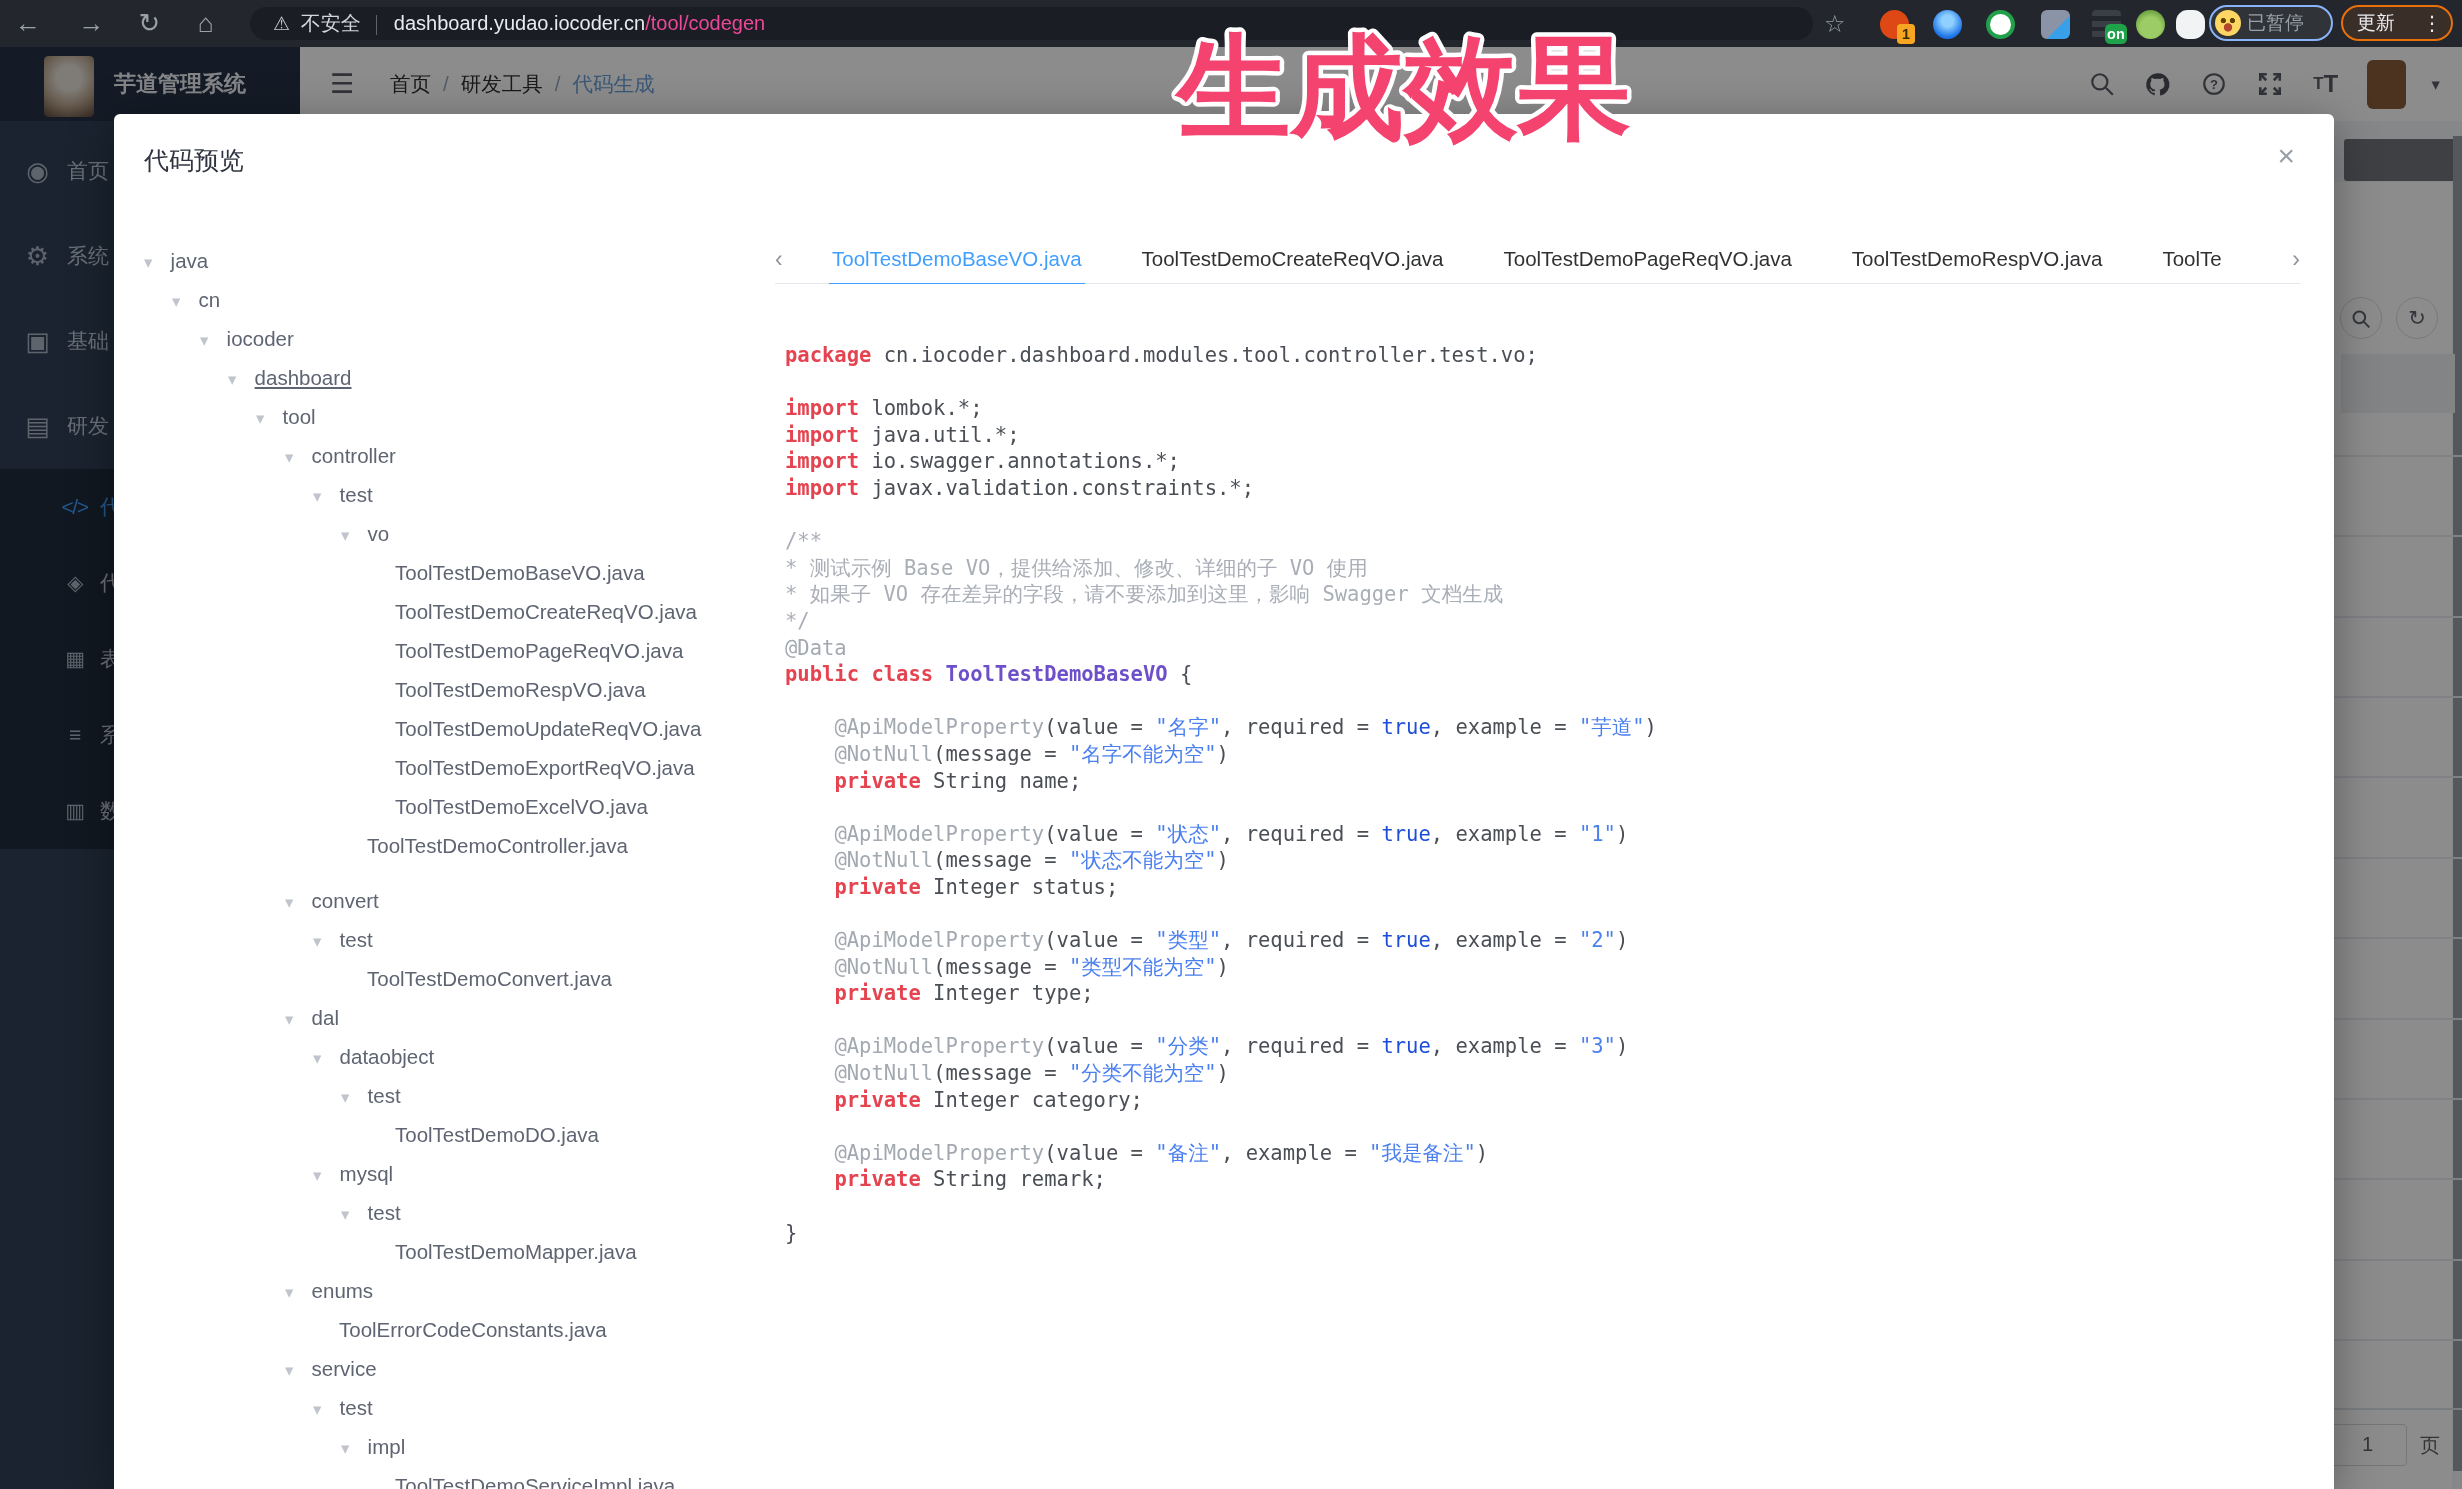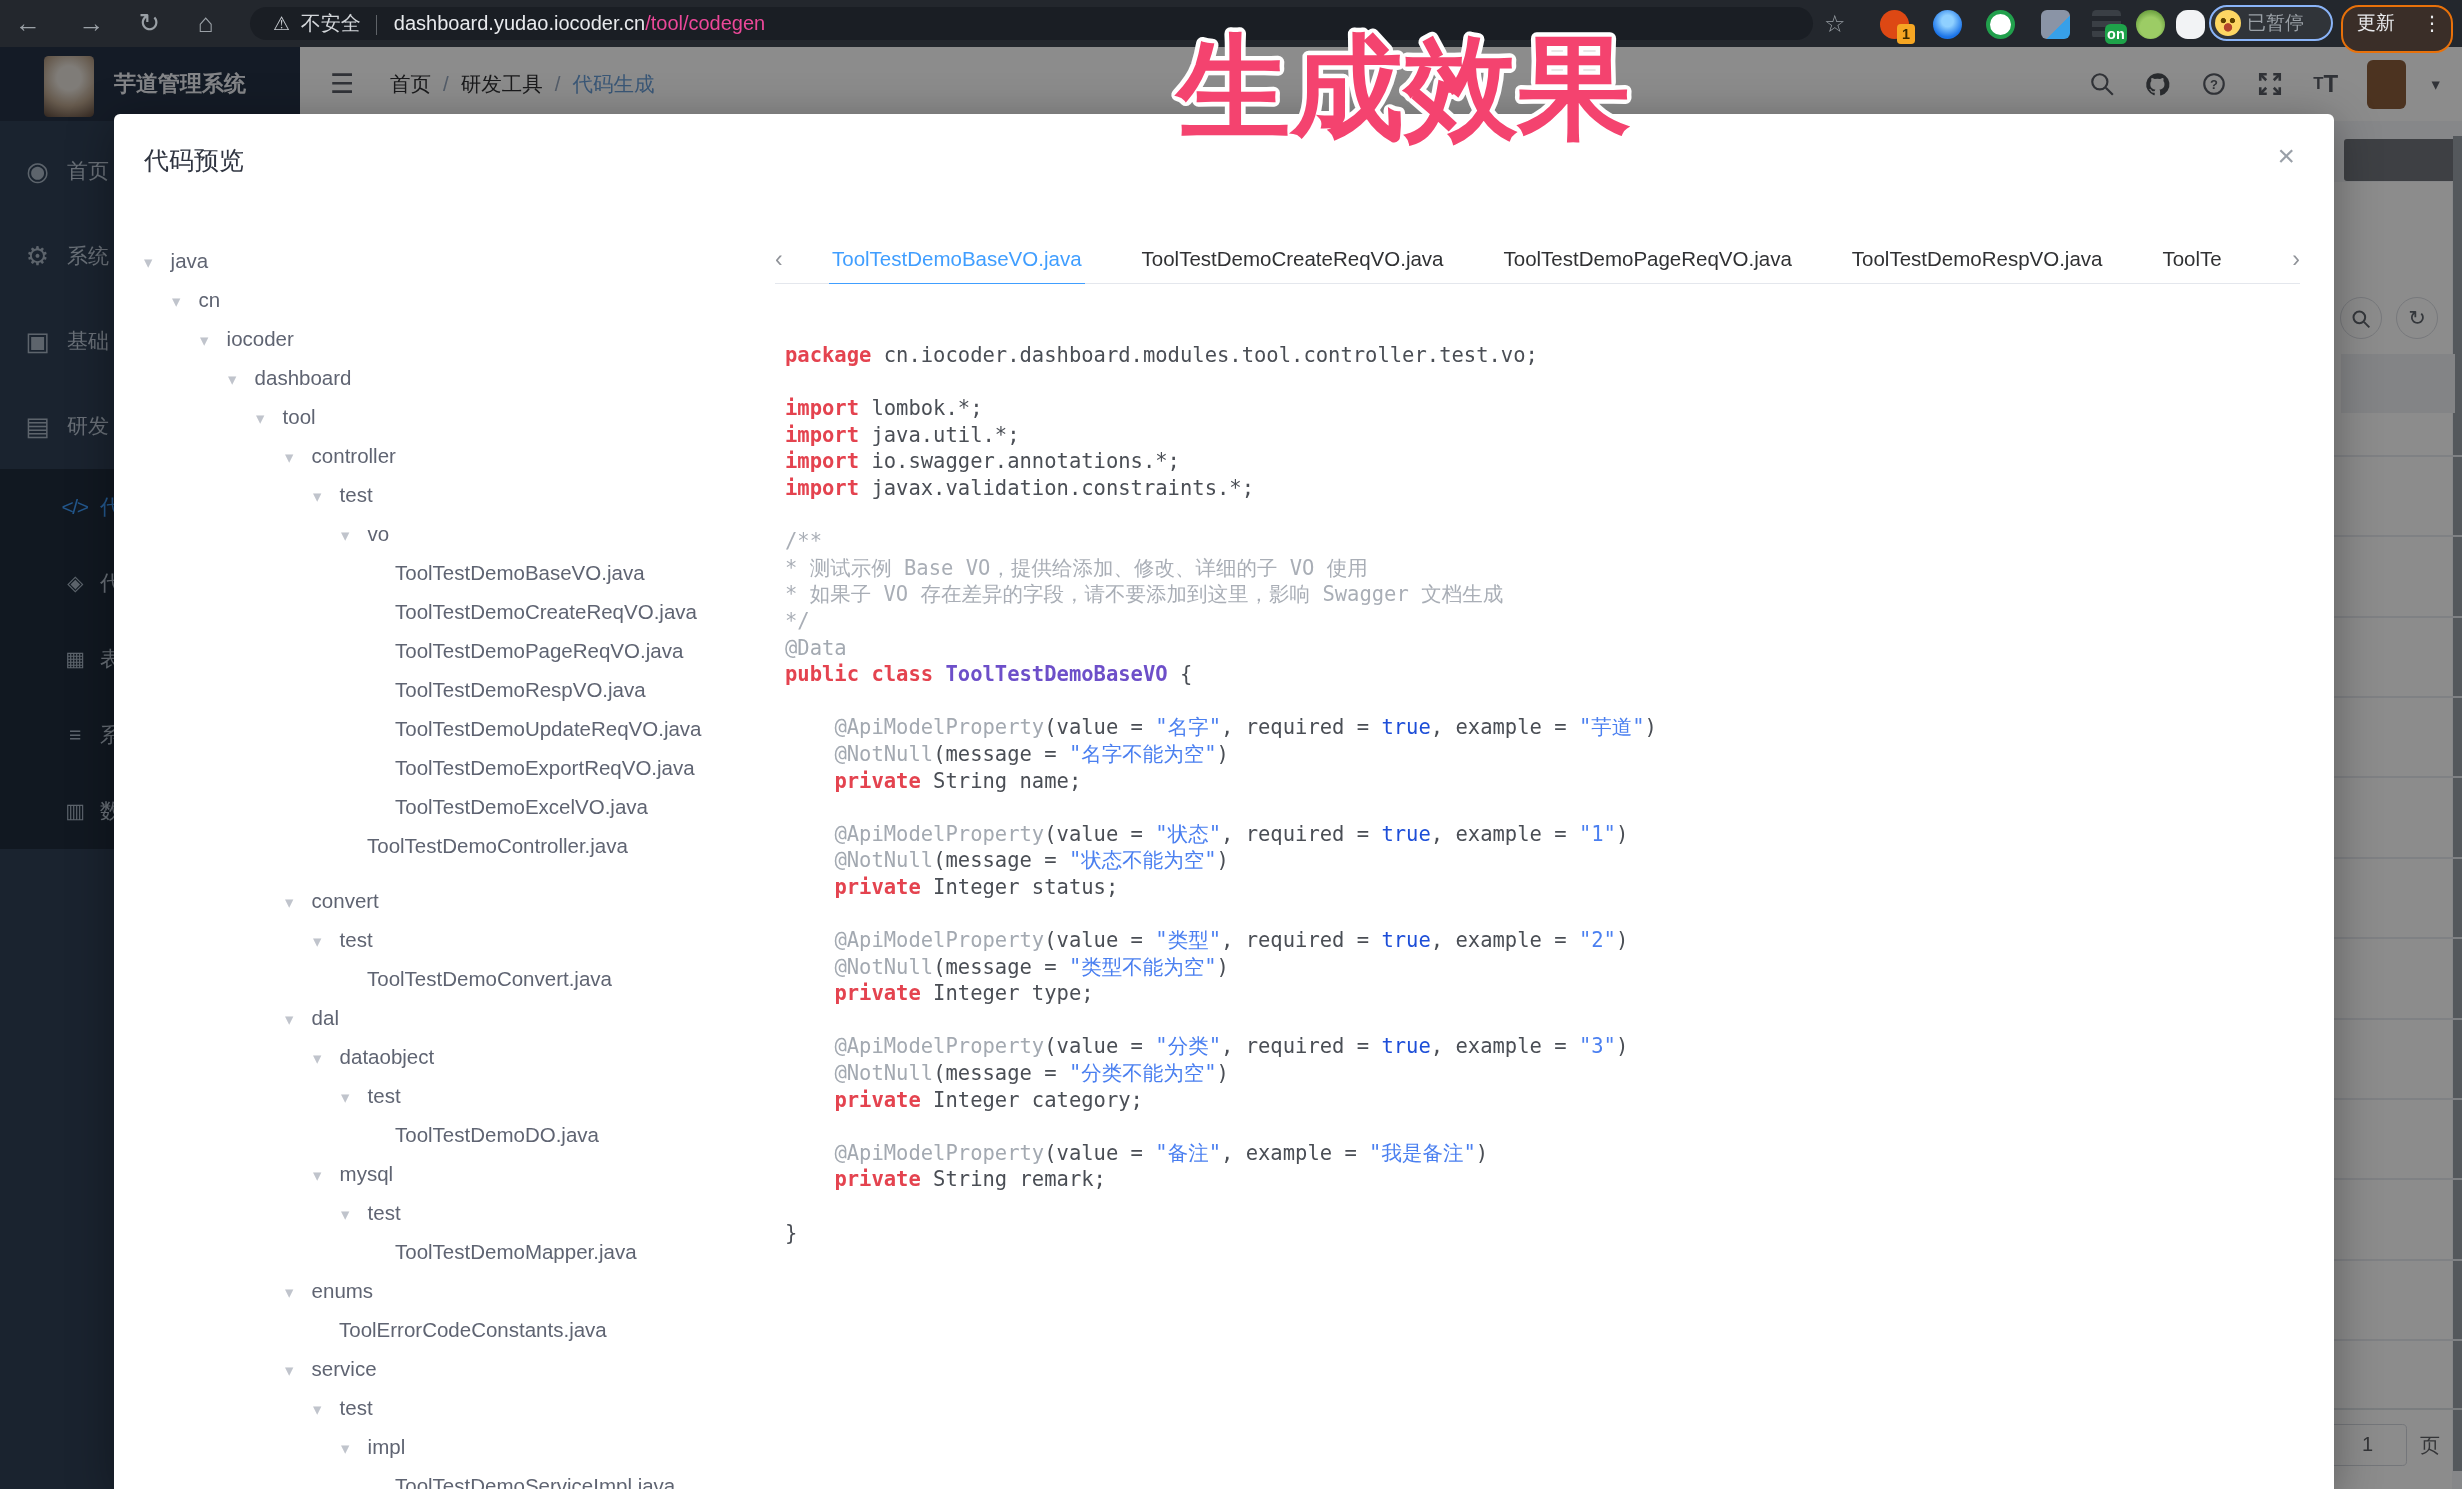--- a/index.html
+++ b/index.html
@@ -28,21 +28,21 @@
   .badge.green { background:#1ea34a; color:#fff; border-radius:5.3px; }
   .paused-pill { position:absolute; left:2209px; top:5.3px; width:124px; height:36px;
     border:2.3px solid #8ab4f8; border-radius:18px; background:#303439;
     color:#9aa0a6; font-size:19px; line-height:32px; }
   .paused-pill .face { position:absolute; left:3.8px; top:3px; width:26px; height:26px;
     border-radius:50%; background:#fdd663;
     background-image:radial-gradient(circle at 8.3px 10.6px,#5f4200 2.3px,transparent 3px),
                      radial-gradient(circle at 17.4px 10.6px,#5f4200 2.3px,transparent 3px),
                      radial-gradient(circle at 13px 17.4px,#b3452c 3.8px,transparent 4.6px); }
   .paused-pill .p-label { position:absolute; left:36px; top:0; }
-  .update-pill { position:absolute; left:2341px; top:5.3px; width:112px; height:48px;
+  .update-pill { position:absolute; left:2341px; top:5.3px; width:112px; height:36px;
     border:2.3px solid #e8710a; border-radius:18px; background:#3a2e28;
     color:#e8eaed; font-size:19px; line-height:32px; text-align:center; }
   .update-pill .u-label { position:absolute; left:13.7px; top:0; }
   .update-pill .dots { position:absolute; right:9px; top:0; color:#e8eaed; font-size:20px; }
 
   
   .logo-block { position:absolute; left:0; top:47px; width:300px; height:74px;
     background:#263245; z-index:1; }
   .logo-avatar { position:absolute; left:44px; top:9px; width:50px; height:61px;
     border-radius:4.6px; background:
@@ -292,21 +292,21 @@
 
 <div class="overlay"></div>
 
 <div class="modal">
   <div class="modal-title">代码预览</div>
   <span class="modal-close">×</span>
   <div class="tree" id="file-tree">
       <div class="tree-row" style="padding-left: 15px;"><span class="tree-caret">▾</span><span>java</span></div>
       <div class="tree-row" style="padding-left: 43px;"><span class="tree-caret">▾</span><span>cn</span></div>
       <div class="tree-row" style="padding-left: 71px;"><span class="tree-caret">▾</span><span>iocoder</span></div>
-      <div class="tree-row" style="padding-left: 99px;"><span class="tree-caret">▾</span><span>dashboard</span></div>
+      <div class="tree-row" style="padding-left: 99px; text-decoration: underline;"><span class="tree-caret">▾</span><span>dashboard</span></div>
       <div class="tree-row" style="padding-left: 127px;"><span class="tree-caret">▾</span><span>tool</span></div>
       <div class="tree-row" style="padding-left: 156px;"><span class="tree-caret">▾</span><span>controller</span></div>
       <div class="tree-row" style="padding-left: 184px;"><span class="tree-caret">▾</span><span>test</span></div>
       <div class="tree-row" style="padding-left: 212px;"><span class="tree-caret">▾</span><span>vo</span></div>
       <div class="tree-row" style="padding-left: 266px;"><span>ToolTestDemoBaseVO.java</span></div>
       <div class="tree-row" style="padding-left: 266px;"><span>ToolTestDemoCreateReqVO.java</span></div>
       <div class="tree-row" style="padding-left: 266px;"><span>ToolTestDemoPageReqVO.java</span></div>
       <div class="tree-row" style="padding-left: 266px;"><span>ToolTestDemoRespVO.java</span></div>
       <div class="tree-row" style="padding-left: 266px;"><span>ToolTestDemoUpdateReqVO.java</span></div>
       <div class="tree-row" style="padding-left: 266px;"><span>ToolTestDemoExportReqVO.java</span></div>

